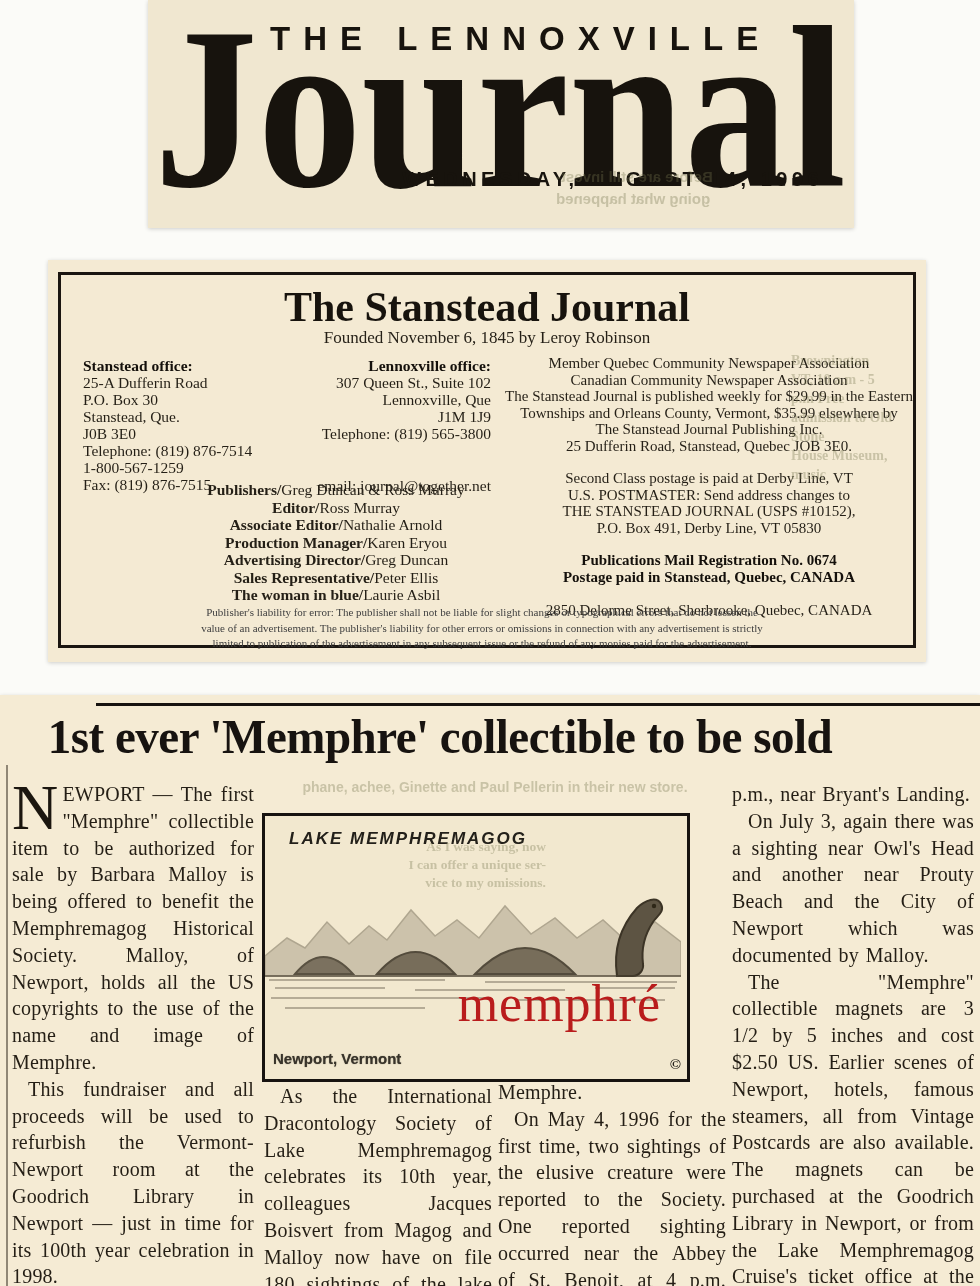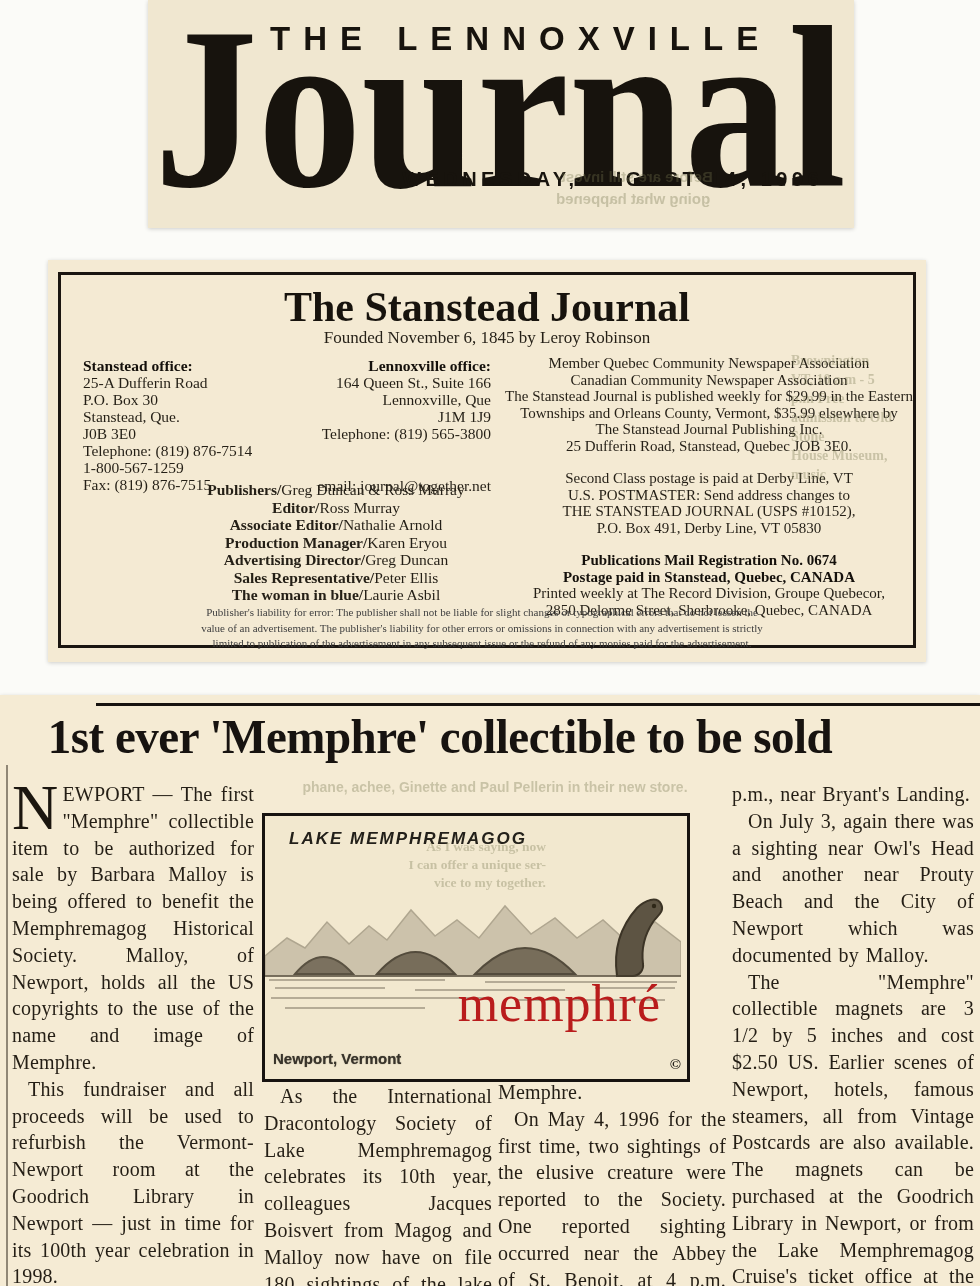--- a/index.html
+++ b/index.html
@@ -99,21 +99,21 @@
         <span>P.O. Box 30</span><br>
         <span>Stanstead, Que.</span><br>
         <span>J0B 3E0</span><br>
         <span>Telephone: (819) 876-7514</span><br>
         <span>1-800-567-1259</span><br>
         <span>Fax: (819) 876-7515</span>
       </div>
 
       <div class="office" id="office-lennoxville">
         <b>Lennoxville office:</b><br>
-        <span>164 Queen St.,  Suite 166</span><br>
+        <span>307 Queen St.,  Suite 102</span><br>
         <span>Lennoxville, Que</span><br>
         <span>J1M 1J9</span><br>
         <span>Telephone: (819) 565-3800</span>
         <div id="office-email">email: journal@together.net</div>
       </div>
 
       <div id="member-col">
         <span>Member Quebec Community Newspaper Association</span><br>
         <span>Canadian Community Newspaper Association</span><br>
         <span>The Stanstead Journal is published weekly  for $29.99 in the Eastern</span><br>
@@ -121,21 +121,21 @@
         <span>The Stanstead Journal Publishing Inc.</span><br>
         <span>25 Dufferin Road, Stanstead, Quebec JOB 3E0.</span>
         <div class="colgap"></div>
         <span>Second Class postage is paid at Derby Line, VT</span><br>
         <span>U.S. POSTMASTER: Send address changes to</span><br>
         <span>THE STANSTEAD JOURNAL (USPS #10152),</span><br>
         <span>P.O. Box 491, Derby Line, VT 05830</span>
         <div class="colgap"></div>
         <b>Publications Mail Registration No. 0674</b><br>
         <b>Postage paid in Stanstead, Quebec, CANADA</b><br>
-        <span>Printed weekly  at The Record Division,  Groupe Quebecor,</span><br>
+        <br>
         <span>2850 Delorme Street, Sherbrooke,  Quebec, CANADA</span>
       </div>
 
       <div id="staff">
         <div><b>Publishers/</b><span>Greg Duncan &amp; Ross Murray</span></div>
         <div><b>Editor/</b><span>Ross Murray</span></div>
         <div><b>Associate Editor/</b><span>Nathalie Arnold</span></div>
         <div><b>Production Manager/</b><span>Karen Eryou</span></div>
         <div><b>Advertising Director/</b><span>Greg Duncan</span></div>
         <div><b>Sales Representative/</b><span>Peter Ellis</span></div>
@@ -165,21 +165,21 @@
       <p><span id="dropcap">N</span><span>EWPORT — The first "Memphre" collectible item to be authorized for sale by Barbara Malloy  is being offered to benefit the Memphremagog Historical Society. Malloy, of Newport, holds all the US copyrights to the use of the name and image of Memphre.</span></p>
       <p class="indent">This fundraiser and all proceeds will be used to refurbish the Vermont-Newport room at the Goodrich Library in Newport — just in time for its 100th year celebration in 1998.</p>
     </div>
 
     <div id="memphre-box">
       <div id="memphre-title">LAKE MEMPHREMAGOG</div>
 
       <div class="bleed" style="left:116px;top:22px;width:165px;font-size:13.5px;line-height:18px;text-align:right;font-family:'Liberation Serif',serif;">
         <span>As I was saying, now</span><br>
         <span>I can offer a unique ser-</span><br>
-        <span>vice to my together.</span>
+        <span>vice to my omissions.</span>
       </div>
 
       <svg id="memphre-svg" width="416" height="160" viewBox="0 0 416 160">
 
         <path d="M0,100 L22,82 L40,92 L62,66 L84,88 L104,70 L122,84 L146,54 L170,80 L192,64 L214,82 L240,50 L266,78 L290,62 L312,82 L338,64 L360,84 L390,66 L416,86 L416,120 L0,120 Z" fill="#a89e88" opacity="0.5" stroke="#6f6652" stroke-width="1.5"></path>
 
         <path d="M30,118 Q58,84 88,118 Z" fill="#6e6452" opacity="0.85" stroke="#473f30" stroke-width="2"></path>
         <path d="M112,118 Q150,74 190,118 Z" fill="#6e6452" opacity="0.9" stroke="#473f30" stroke-width="2"></path>
         <path d="M210,118 Q260,66 310,118 Z" fill="#6e6452" opacity="0.9" stroke="#473f30" stroke-width="2"></path>
 

